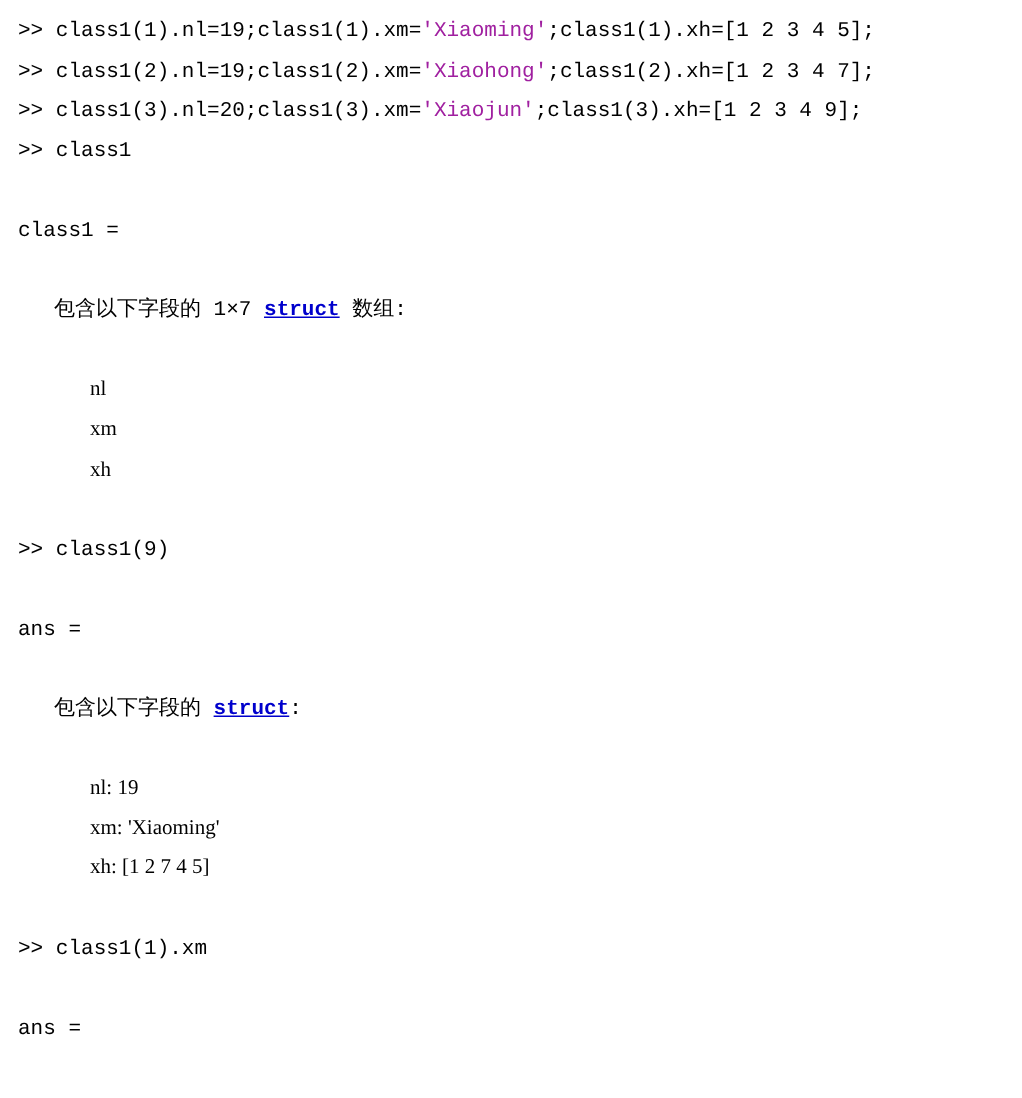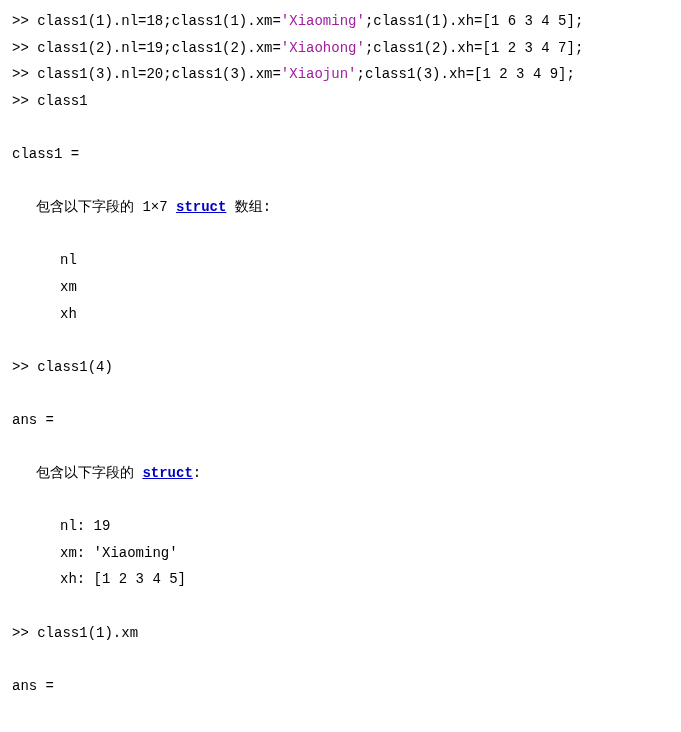--- a/index.html
+++ b/index.html
@@ -26,38 +26,39 @@
     .struct-link {
       color: #0000cc;
       text-decoration: underline;
       font-weight: bold;
     }
     .indent1 {
       padding-left: 24px;
     }
     .indent2 {
       padding-left: 48px;
+      font-family: Liberation Serif, serif;
     }
     .watermark {
       position: absolute;
       bottom: 6px;
       right: 12px;
       color: #e8e8e8;
       font-family: Arial, sans-serif;
       font-size: 13px;
       pointer-events: none;
     }
     .blank {
       height: 1.9em;
     }
   </style>
 </head>
 <body>
 
-<div class="line"><span class="prompt">&gt;&gt; </span><span>class1(1).nl=18;class1(1).xm=</span><span class="str">'Xiaoming'</span><span>;class1(1).xh=[1 6 3 4 5];</span></div>
+<div class="line"><span class="prompt">&gt;&gt; </span><span>class1(1).nl=19;class1(1).xm=</span><span class="str">'Xiaoming'</span><span>;class1(1).xh=[1 2 3 4 5];</span></div>
 
 <div class="line"><span class="prompt">&gt;&gt; </span><span>class1(2).nl=19;class1(2).xm=</span><span class="str">'Xiaohong'</span><span>;class1(2).xh=[1 2 3 4 7];</span></div>
 
 <div class="line"><span class="prompt">&gt;&gt; </span><span>class1(3).nl=20;class1(3).xm=</span><span class="str">'Xiaojun'</span><span>;class1(3).xh=[1 2 3 4 9];</span></div>
 
 <div class="line"><span class="prompt">&gt;&gt; </span><span>class1</span></div>
 
 <div class="blank"></div>
 
 <div class="line">class1 = </div>
@@ -67,35 +68,35 @@
 <div class="line indent1"><span>包含以下字段的 1×7 </span><span class="struct-link">struct</span><span> 数组:</span></div>
 
 <div class="blank"></div>
 
 <div class="line indent2">nl</div>
 <div class="line indent2">xm</div>
 <div class="line indent2">xh</div>
 
 <div class="blank"></div>
 
-<div class="line"><span class="prompt">&gt;&gt; </span><span>class1(4)</span></div>
+<div class="line"><span class="prompt">&gt;&gt; </span><span>class1(9)</span></div>
 
 <div class="blank"></div>
 
 <div class="line">ans = </div>
 
 <div class="blank"></div>
 
 <div class="line indent1"><span>包含以下字段的 </span><span class="struct-link">struct</span><span>:</span></div>
 
 <div class="blank"></div>
 
 <div class="line indent2">nl: 19</div>
 <div class="line indent2">xm: 'Xiaoming'</div>
-<div class="line indent2">xh: [1 2 3 4 5]</div>
+<div class="line indent2">xh: [1 2 7 4 5]</div>
 
 <div class="blank"></div>
 
 <div class="line"><span class="prompt">&gt;&gt; </span><span>class1(1).xm</span></div>
 
 <div class="blank"></div>
 
 <div class="line">ans = </div>
 
 <div class="blank"></div>

